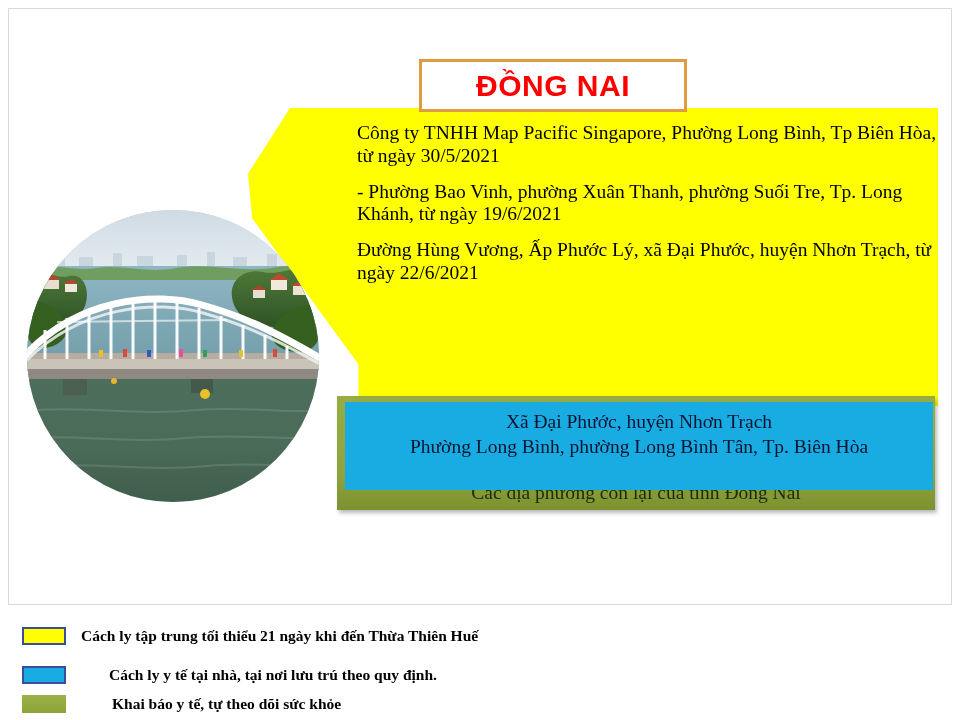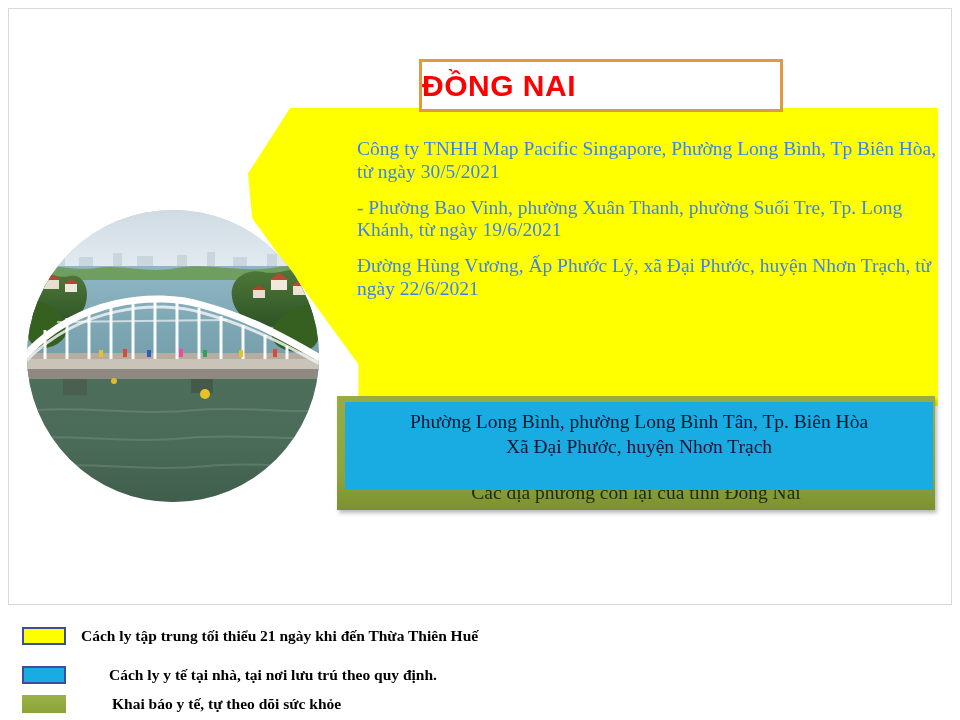--- a/index.html
+++ b/index.html
@@ -28,28 +28,28 @@
   }
   #frame-left   { left: 8px;  top: 8px;  width: 1px;  height: 596px; }
   #frame-right  { left: 951px; top: 8px; width: 1px;  height: 596px; }
   #frame-top    { left: 8px;  top: 8px;  width: 944px; height: 1px; }
   #frame-bottom { left: 8px;  top: 604px; width: 944px; height: 1px; }
 
   
   #title-box {
     position: absolute;
     left: 419px; top: 59px;
-    width: 364px; height: 53px;
+    width: 268px; height: 53px;
     background: #ffffff;
     border: 3px solid #e3a košt;
     border: 3px solid #e09a40;
     box-sizing: border-box;
     display: flex;
     align-items: center;
-    justify-content: flex-start;
+    justify-content: center;
     z-index: 40;
   }
   #title-text {
     color: #ff0000;
     font-family: "Liberation Sans", "DejaVu Sans", sans-serif;
     font-weight: bold;
     font-size: 30px;
     letter-spacing: 0.5px;
     line-height: 1;
     white-space: nowrap;
@@ -67,24 +67,24 @@
         100% 0%,
         100% 100%,
         16.0% 100%,
         16.0% 86%,
         0.6% 37%,
         0.0% 22%
     );
   }
   #yellow-text {
     position: absolute;
-    left: 357px; top: 138px;
+    left: 357px; top: 122px;
     width: 580px;
     z-index: 20;
-    color: #3b82f6;
+    color: #000000;
     font-size: 19.5px;
     line-height: 1.17;
   }
   #yellow-text p {
     margin: 0 0 13px 0;
   }
   #yellow-text p:last-child { margin-bottom: 8px; }
 
   
   #green-box {
@@ -196,22 +196,22 @@
     <p>Công ty TNHH Map Pacific Singapore,  Phường Long Bình, Tp Biên Hòa,  từ ngày 30/5/2021</p>
     <p>- Phường Bao Vinh, phường Xuân Thanh, phường Suối Tre, Tp. Long Khánh, từ ngày 19/6/2021</p>
     <p>Đường Hùng Vương, Ấp Phước Lý, xã Đại Phước, huyện Nhơn Trạch, từ ngày 22/6/2021</p>
   </div>
 
   <div id="green-box"></div>
   <div id="green-text">Các địa phương còn lại của tỉnh Đồng Nai</div>
 
   <div id="blue-box"></div>
   <div id="blue-text">
+    <span>Xã Đại Phước, huyện Nhơn Trạch</span>
     <span>Phường Long Bình, phường Long Bình Tân, Tp. Biên Hòa</span>
-    <span>Xã Đại Phước, huyện Nhơn Trạch</span>
   </div>
 
   <div id="title-box">
     <span id="title-text">ĐỒNG NAI</span>
   </div>
 
   <div id="photo-circle">
     <svg id="photo-svg" viewBox="0 0 292 292" preserveAspectRatio="xMidYMid slice">
       <defs>
         <linearGradient id="sky" x1="0" y1="0" x2="0" y2="1">

